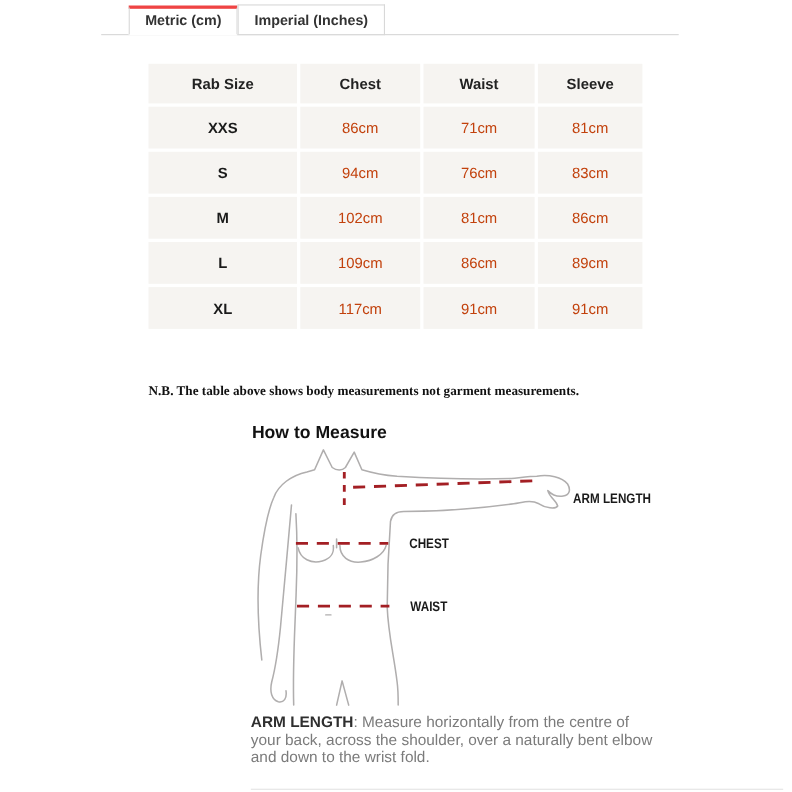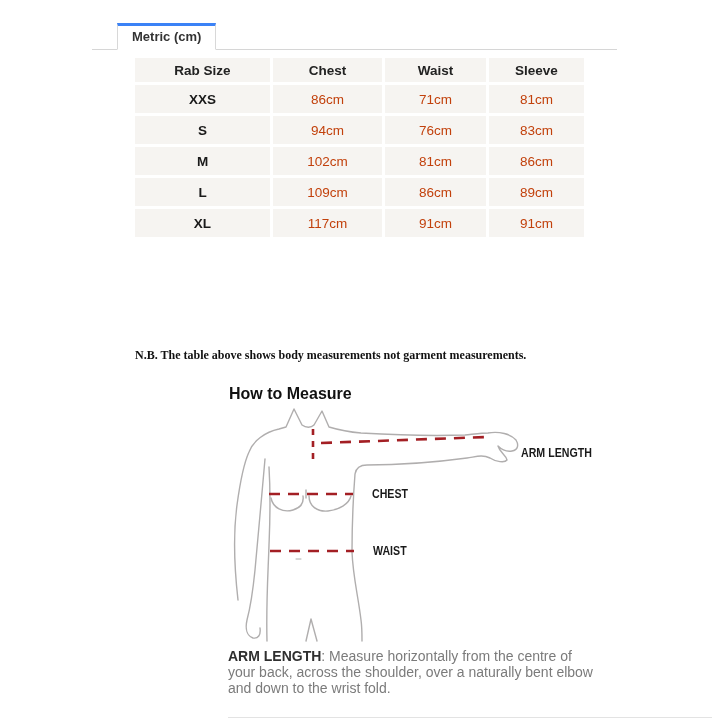--- a/index.html
+++ b/index.html
@@ -13,34 +13,34 @@
     position:absolute;left:92px;top:4px;width:525px;
     display:flex;align-items:flex-end;
     border-bottom:1px solid #d6d6d6;
   }
   .tab{
     padding:6px 14px 5px;font-size:13px;font-weight:bold;color:#333;
     background:#fff;border:1px solid #d8d8d8;border-bottom:none;
     margin-bottom:-1px;cursor:pointer;white-space:nowrap;
   }
   .tab.first{margin-left:25px;}
-  .tab.active{border-top:3px solid #3b82f6;padding-top:3px;border-bottom:1px solid #fff;margin-top:19px;}
+  .tab.active{border-top:3px solid #ef4444;padding-top:3px;border-bottom:1px solid #fff;}
   .tab.inactive{border-bottom:1px solid #d6d6d6;}
 
   
   table.sizetable{
     position:absolute;left:132px;top:55px;
     border-collapse:separate;border-spacing:3px;
   }
   .sizetable th,.sizetable td{
     background:#f6f4f1;text-align:center;vertical-align:middle;
     font-size:13.5px;padding:0 4px;
   }
-  .sizetable th{height:24px;font-weight:bold;color:#222;margin-left:32px;}
-  .sizetable td{height:28px;}
+  .sizetable th{height:36px;font-weight:bold;color:#222;margin-left:32px;}
+  .sizetable td{height:38px;}
   .sizetable td.size{font-weight:bold;color:#1a1a1a;}
   .sizetable td.val{color:#c2410c;font-weight:normal;}
   col.c1{width:135px;} col.c2{width:109px;} col.c3{width:101px;} col.c4{width:95px;}
 
   
   .nb{position:absolute;left:135px;top:348px;font-size:12px;font-weight:bold;color:#111;font-family:Liberation Serif, serif;}
   .htm-title{position:absolute;left:229px;top:385px;font-size:16px;font-weight:bold;color:#111;}
 
   
   .diagram{position:absolute;left:225px;top:405px;width:300px;height:240px;}
@@ -59,20 +59,21 @@
   }
   .instructions p{margin:0 0 3px;}
   .ilabel{font-weight:bold;color:#2f2f2f;}
   .bottom-line{position:absolute;left:228px;top:717px;width:484px;border-top:1px solid #e3e3e3;}
 </style>
 </head>
 <body>
 
 <div class="tabbar">
   <div class="tab first active">Metric (cm)</div>
+  <div class="tab inactive">Imperial (Inches)</div>
 </div>
 
 <table class="sizetable">
   <colgroup>
       <col class="c1">
       <col class="c2">
       <col class="c3">
       <col class="c4">
     </colgroup>
   <thead>

